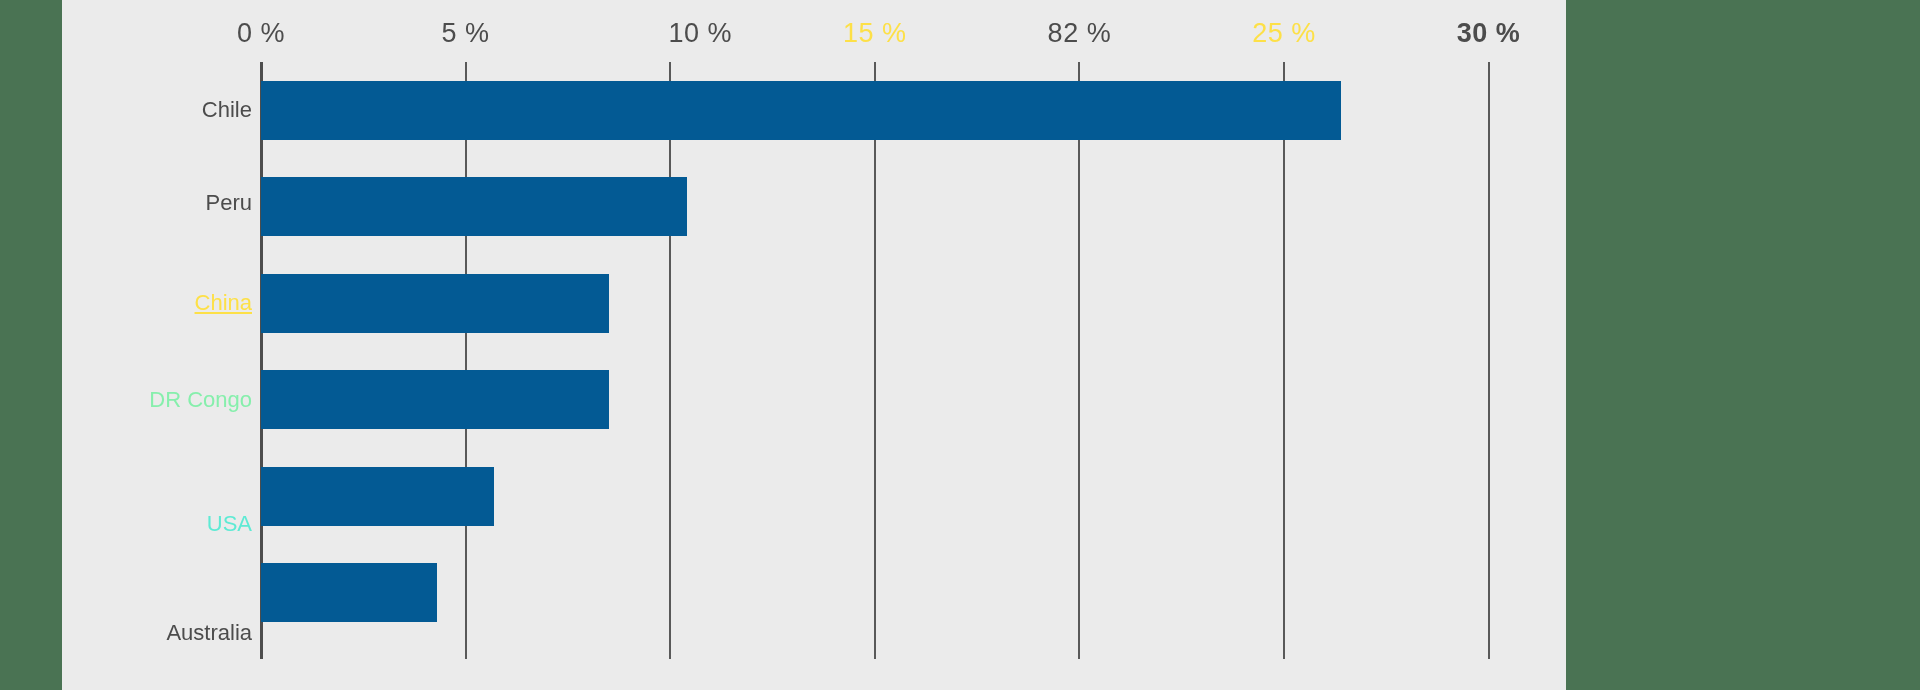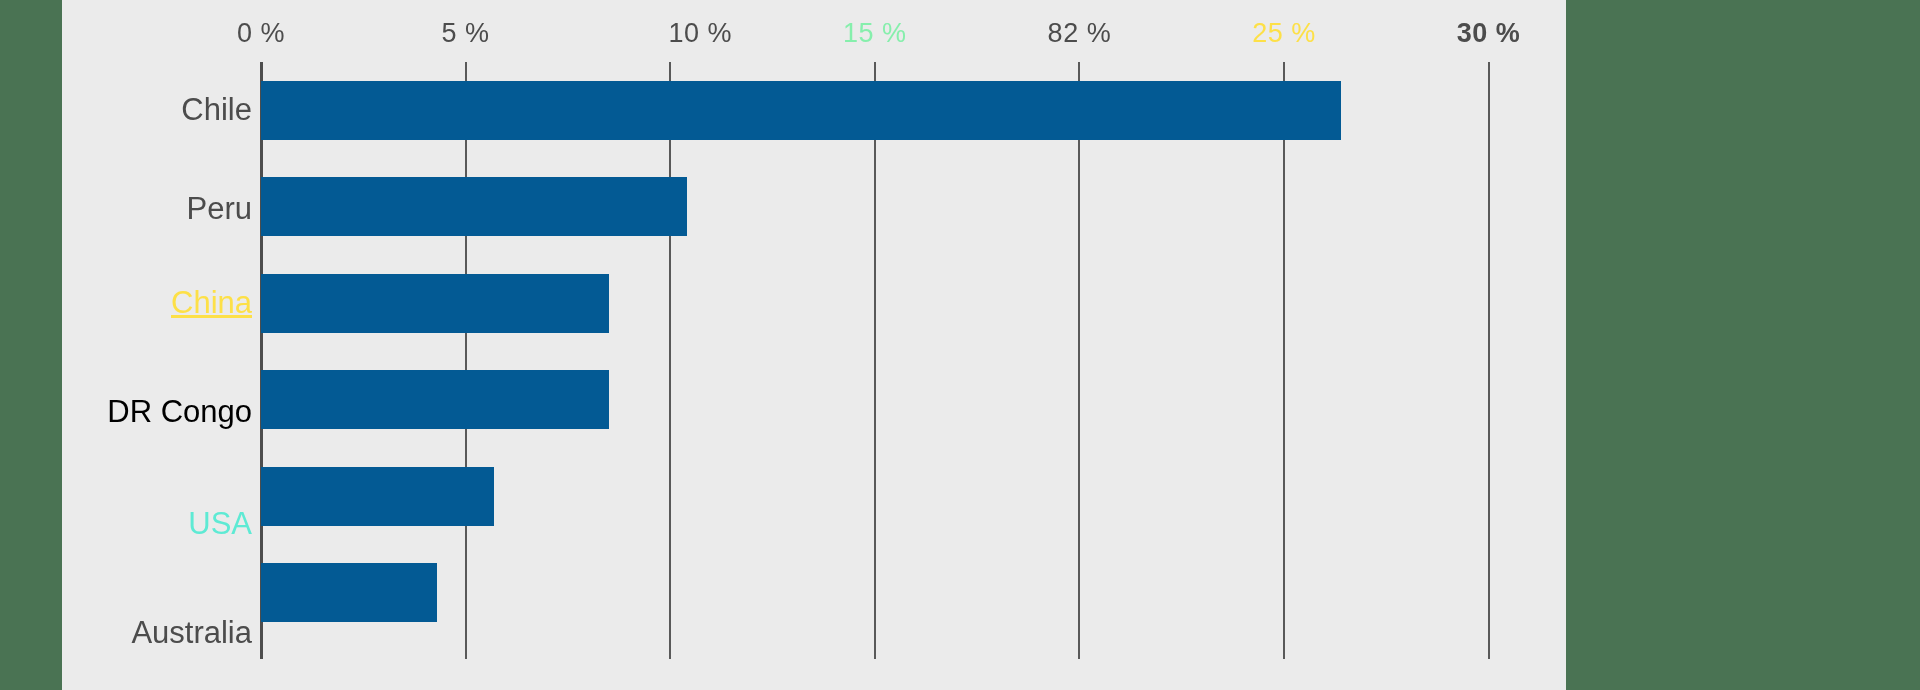--- a/index.html
+++ b/index.html
@@ -46,21 +46,21 @@
     background: #595959;
   }
   .gridline.axis {
     background: #4d4d4d;
     width: 3px;
   }
   .cat-label {
     position: absolute;
     right: 0;
     transform: translateY(-50%);
-    font-size: 31px;
+    font-size: 22px;
     color: #4c4c4c;
     white-space: nowrap;
     text-align: right;
   }
   #cat-labels {
     position: absolute;
     left: 0;
     top: 0;
     width: 252px;
     height: 690px;
@@ -91,30 +91,30 @@
       <div class="gridline" style="left: 669.2px; top: 62px; height: 597px; background: rgb(89, 89, 89);"></div>
       <div class="gridline" style="left: 873.8px; top: 62px; height: 597px; background: rgb(89, 89, 89);"></div>
       <div class="gridline" style="left: 1078.4px; top: 62px; height: 597px; background: rgb(89, 89, 89);"></div>
       <div class="gridline" style="left: 1283px; top: 62px; height: 597px; background: rgb(89, 89, 89);"></div>
       <div class="gridline" style="left: 1487.6px; top: 62px; height: 597px; background: rgb(89, 89, 89);"></div>
     </div>
   <div id="tick-labels">
       <div class="tick-label" style="left: 261px; color: rgb(76, 76, 76);">0 %</div>
       <div class="tick-label" style="left: 465.6px; color: rgb(76, 76, 76);">5 %</div>
       <div class="tick-label" style="left: 670.2px; color: rgb(76, 76, 76); margin-left: 30px;">10 %</div>
-      <div class="tick-label" style="left: 874.8px; color: #86efac;">15 %</div>
+      <div class="tick-label" style="left: 874.8px; color: #fde047;">15 %</div>
       <div class="tick-label" style="left: 1079.4px; color: rgb(76, 76, 76);">82 %</div>
       <div class="tick-label" style="left: 1284px; color: #fde047;">25 %</div>
       <div class="tick-label" style="left: 1488.6px; color: rgb(76, 76, 76); font-weight: bold;">30 %</div>
     </div>
   <div id="cat-labels">
       <div class="cat-label" style="top: 110px; color: rgb(76, 76, 76);">Chile</div>
-      <div class="cat-label" style="top: 209px; color: rgb(76, 76, 76);">Peru</div>
+      <div class="cat-label" style="top: 203px; color: rgb(76, 76, 76);">Peru</div>
       <div class="cat-label" style="top: 303px; color: #fde047; text-decoration: underline;">China</div>
-      <div class="cat-label" style="top: 399.5px; color: #000000; margin-top: 12px;">DR Congo</div>
+      <div class="cat-label" style="top: 399.5px; color: #86efac;">DR Congo</div>
       <div class="cat-label" style="top: 524px; color: #5eead4;">USA</div>
       <div class="cat-label" style="top: 592.5px; color: rgb(76, 76, 76); margin-top: 40px;">Australia</div>
     </div>
   <div id="bars">
       <div class="bar" style="left: 261px; top: 80.5px; width: 1080.29px; height: 59px; background: rgb(3, 90, 148);"></div>
       <div class="bar" style="left: 261px; top: 177px; width: 425.568px; height: 59px; background: rgb(3, 90, 148);"></div>
       <div class="bar" style="left: 261px; top: 273.5px; width: 347.82px; height: 59px; background: rgb(3, 90, 148);"></div>
       <div class="bar" style="left: 261px; top: 370px; width: 347.82px; height: 59px; background: rgb(3, 90, 148);"></div>
       <div class="bar" style="left: 261px; top: 466.5px; width: 233.244px; height: 59px; background: rgb(3, 90, 148);"></div>
       <div class="bar" style="left: 261px; top: 563px; width: 175.956px; height: 59px; background: rgb(3, 90, 148);"></div>

